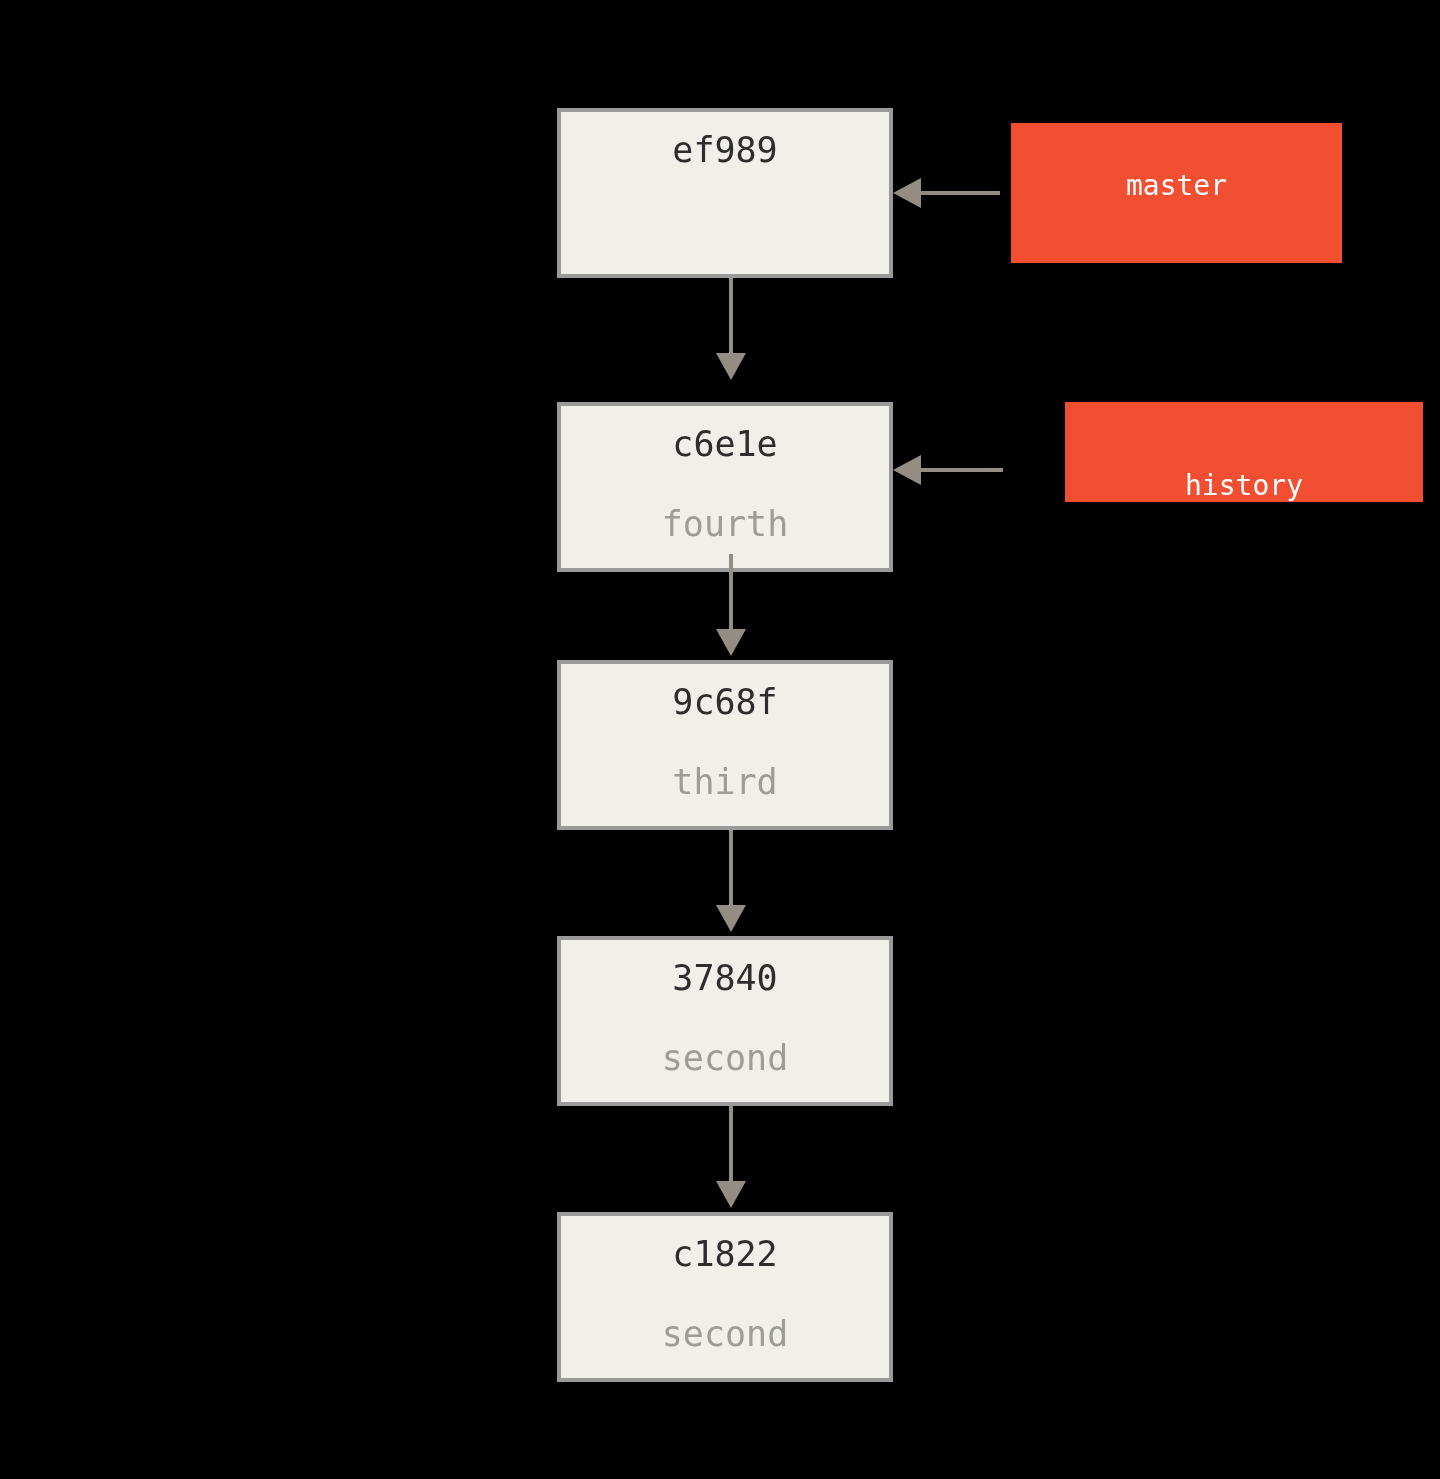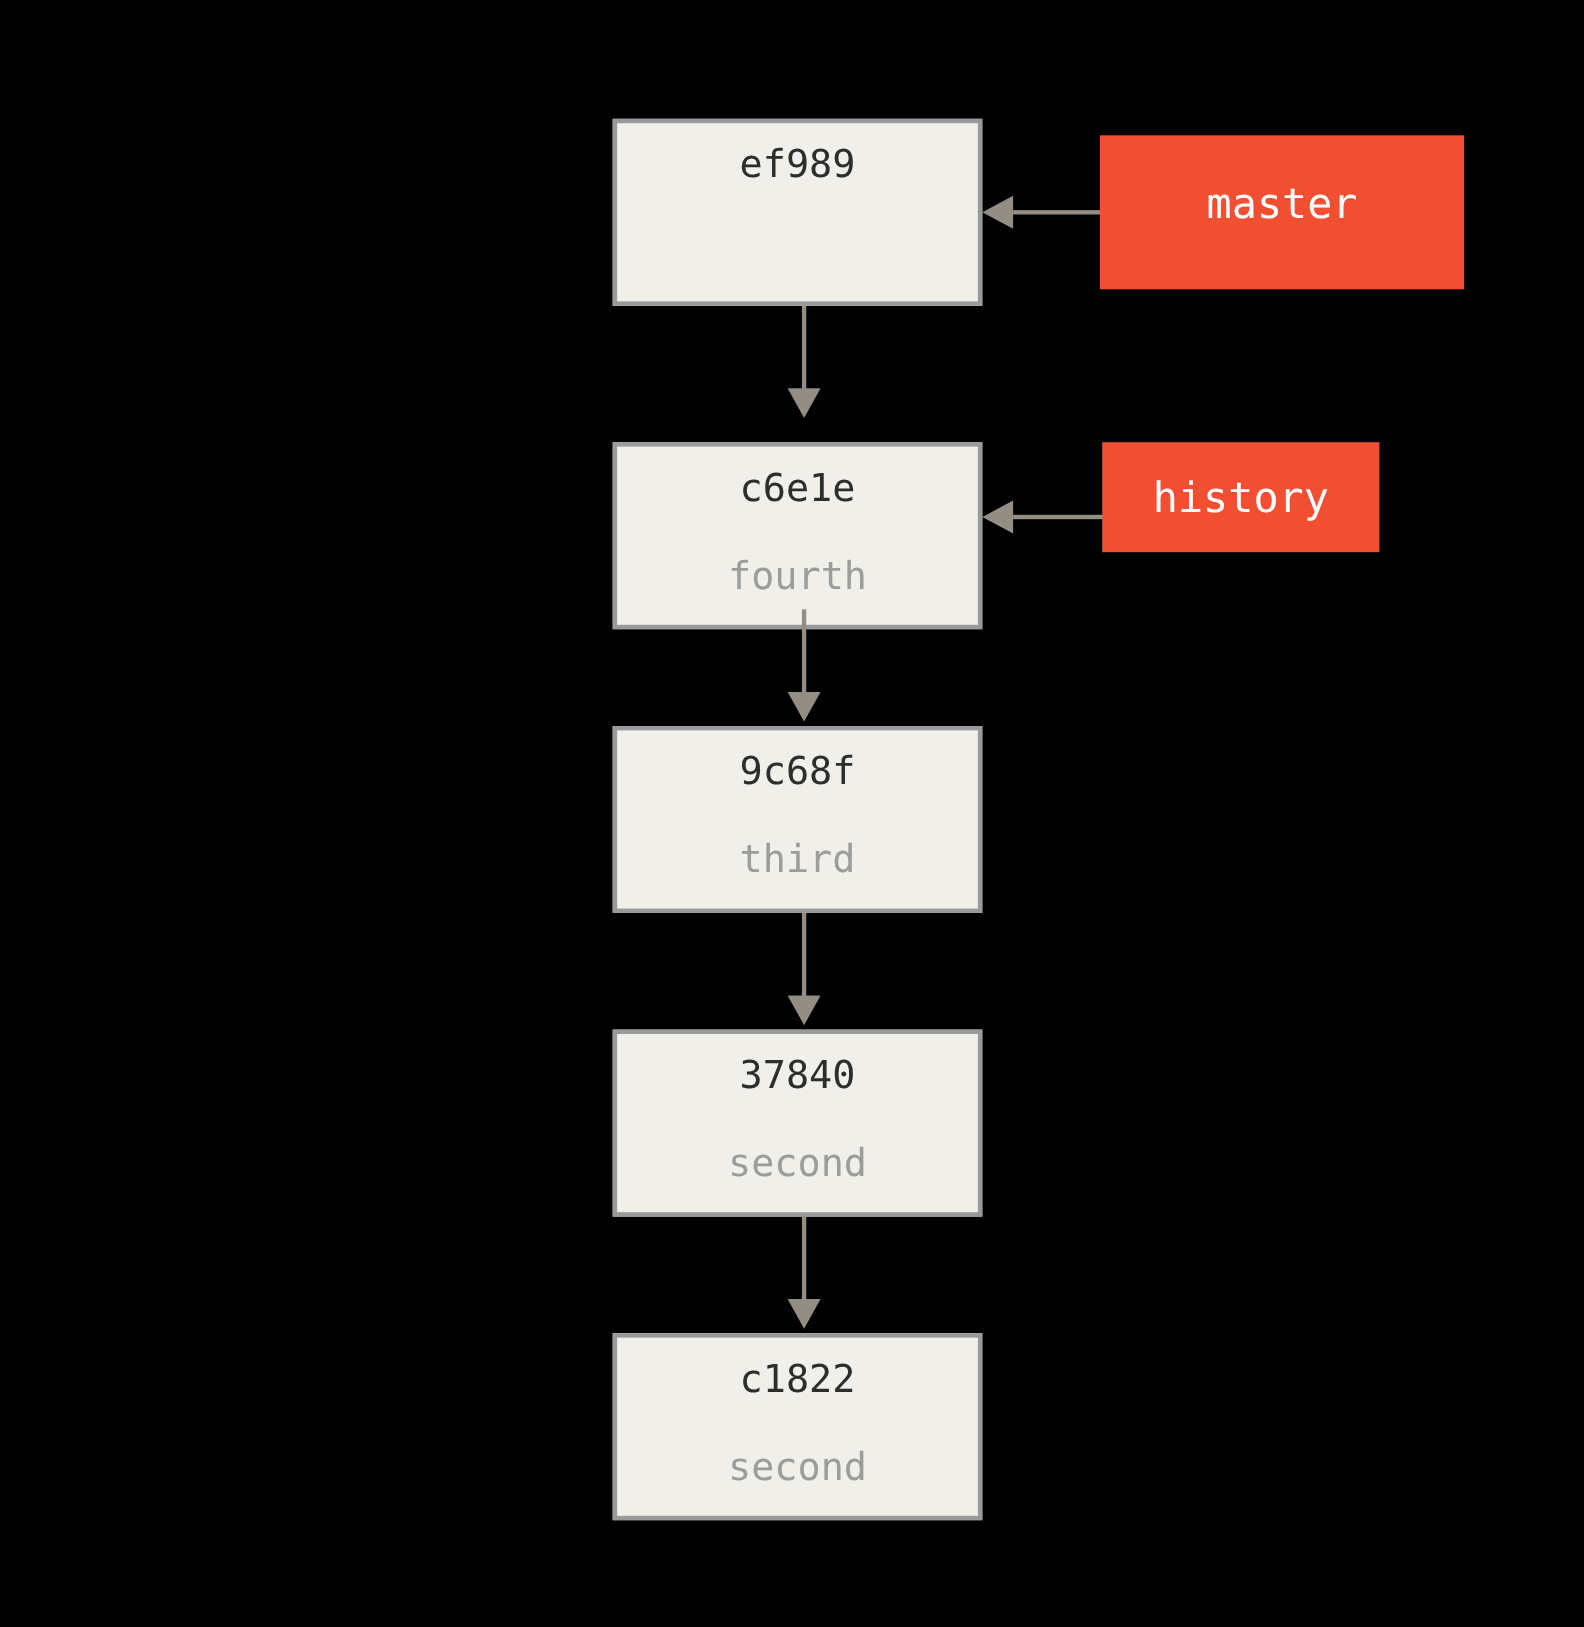--- a/index.html
+++ b/index.html
@@ -92,35 +92,37 @@
 
   
   .branch-label {
     position: absolute;
     box-sizing: border-box;
     background: var(--branch-fill, #F14E32);
     color: var(--branch-text, #FFFFFF);
     display: flex;
     align-items: center;
     justify-content: center;
-    font-size: 38px;
+    font-size: 28px;
     white-space: pre;
+    margin-left: 11px;
   }
   .branch-label.master {
     left: 1000px;
     top: 123px;
     width: 331px;
     height: 140px;
     padding-bottom: 16px; 
   }
   .branch-label.history {
-    left: 1002px;
+    left: 1054px;
     top: 402px;
-    width: 252px;
+    width: 358px;
     height: 100px;
+    align-items: flex-end;
   }
 </style>
 </head>
 <body>
 
 <div class="canvas">
 
   <div class="commit-node" style="top:108px">
     <div class="commit-hash">ef989</div>
   </div>

